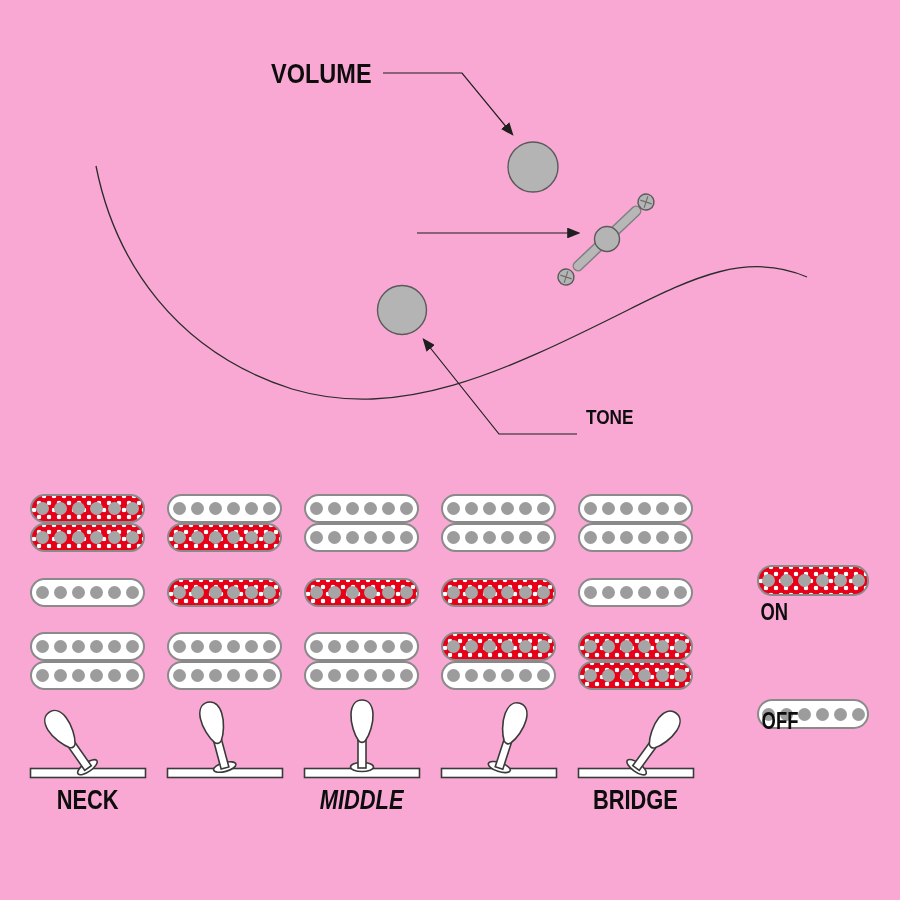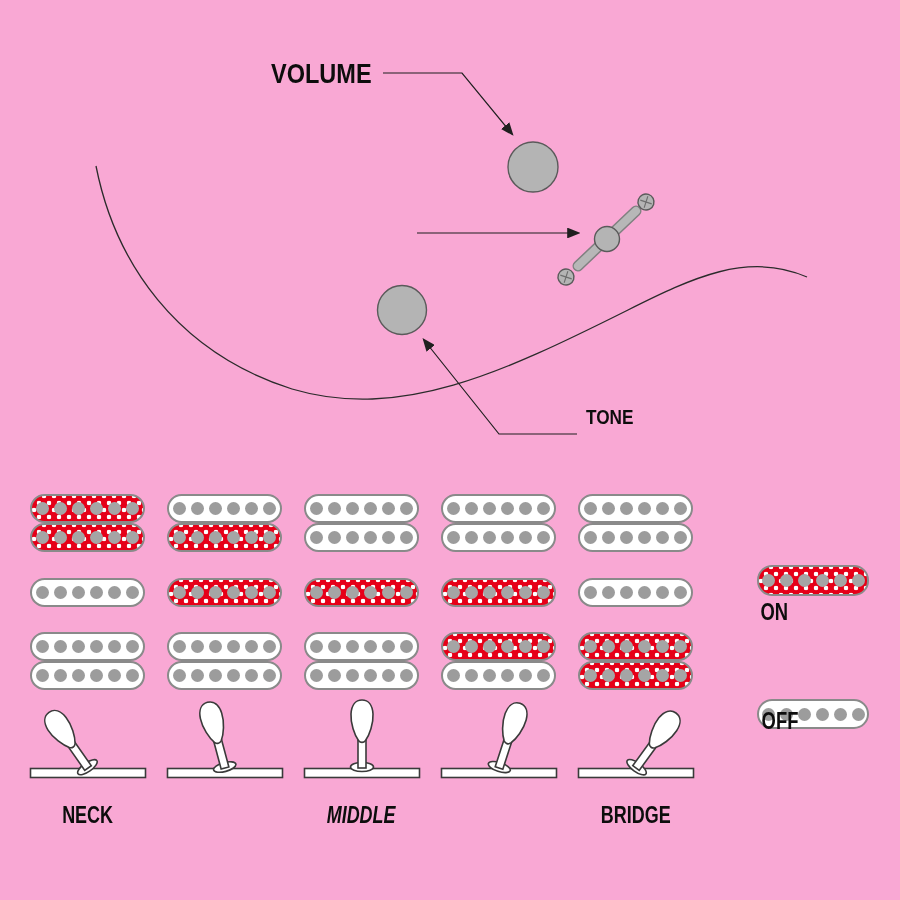--- a/index.html
+++ b/index.html
@@ -30,21 +30,21 @@
                radial-gradient(circle, #fff 2px, rgba(255,255,255,0) 2.6px),
                radial-gradient(circle, #fff 2px, rgba(255,255,255,0) 2.6px);
              background-size:10px 14px;
              background-position:2px 0px, 7px 7px; }
   .pole { width:13px; height:13px; border-radius:50%; background:var(--pole); flex:none; }
   .coil.on .pole { background:#a5a5a5; }
 
   .sw { position:absolute; left:-2px; top:212px; }
   .sw .metal { fill:#fff; stroke:#3a3a3a; stroke-width:1.6px; }
 
-  .pos-label { top:324px; width:115px; text-align:center; font-size:23px; }
+  .pos-label { top:306px; width:115px; text-align:center; font-size:28px; }
   .pos-label .squeeze { transform:scaleX(.78); transform-origin:center; }
 
   .legend-on-coil  { left:757px; top:565px; width:112px; height:31px; }
   .legend-off-coil { left:757px; top:699px; width:112px; height:30px; }
   .legend-lbl { width:112px; font-size:23px; left:757px; }
   .legend-lbl .squeeze { transform:scaleX(.8); transform-origin:center; }
   .on-lbl  { top:601px; }
   .off-lbl { top:710px; }
 </style>
 </head>

